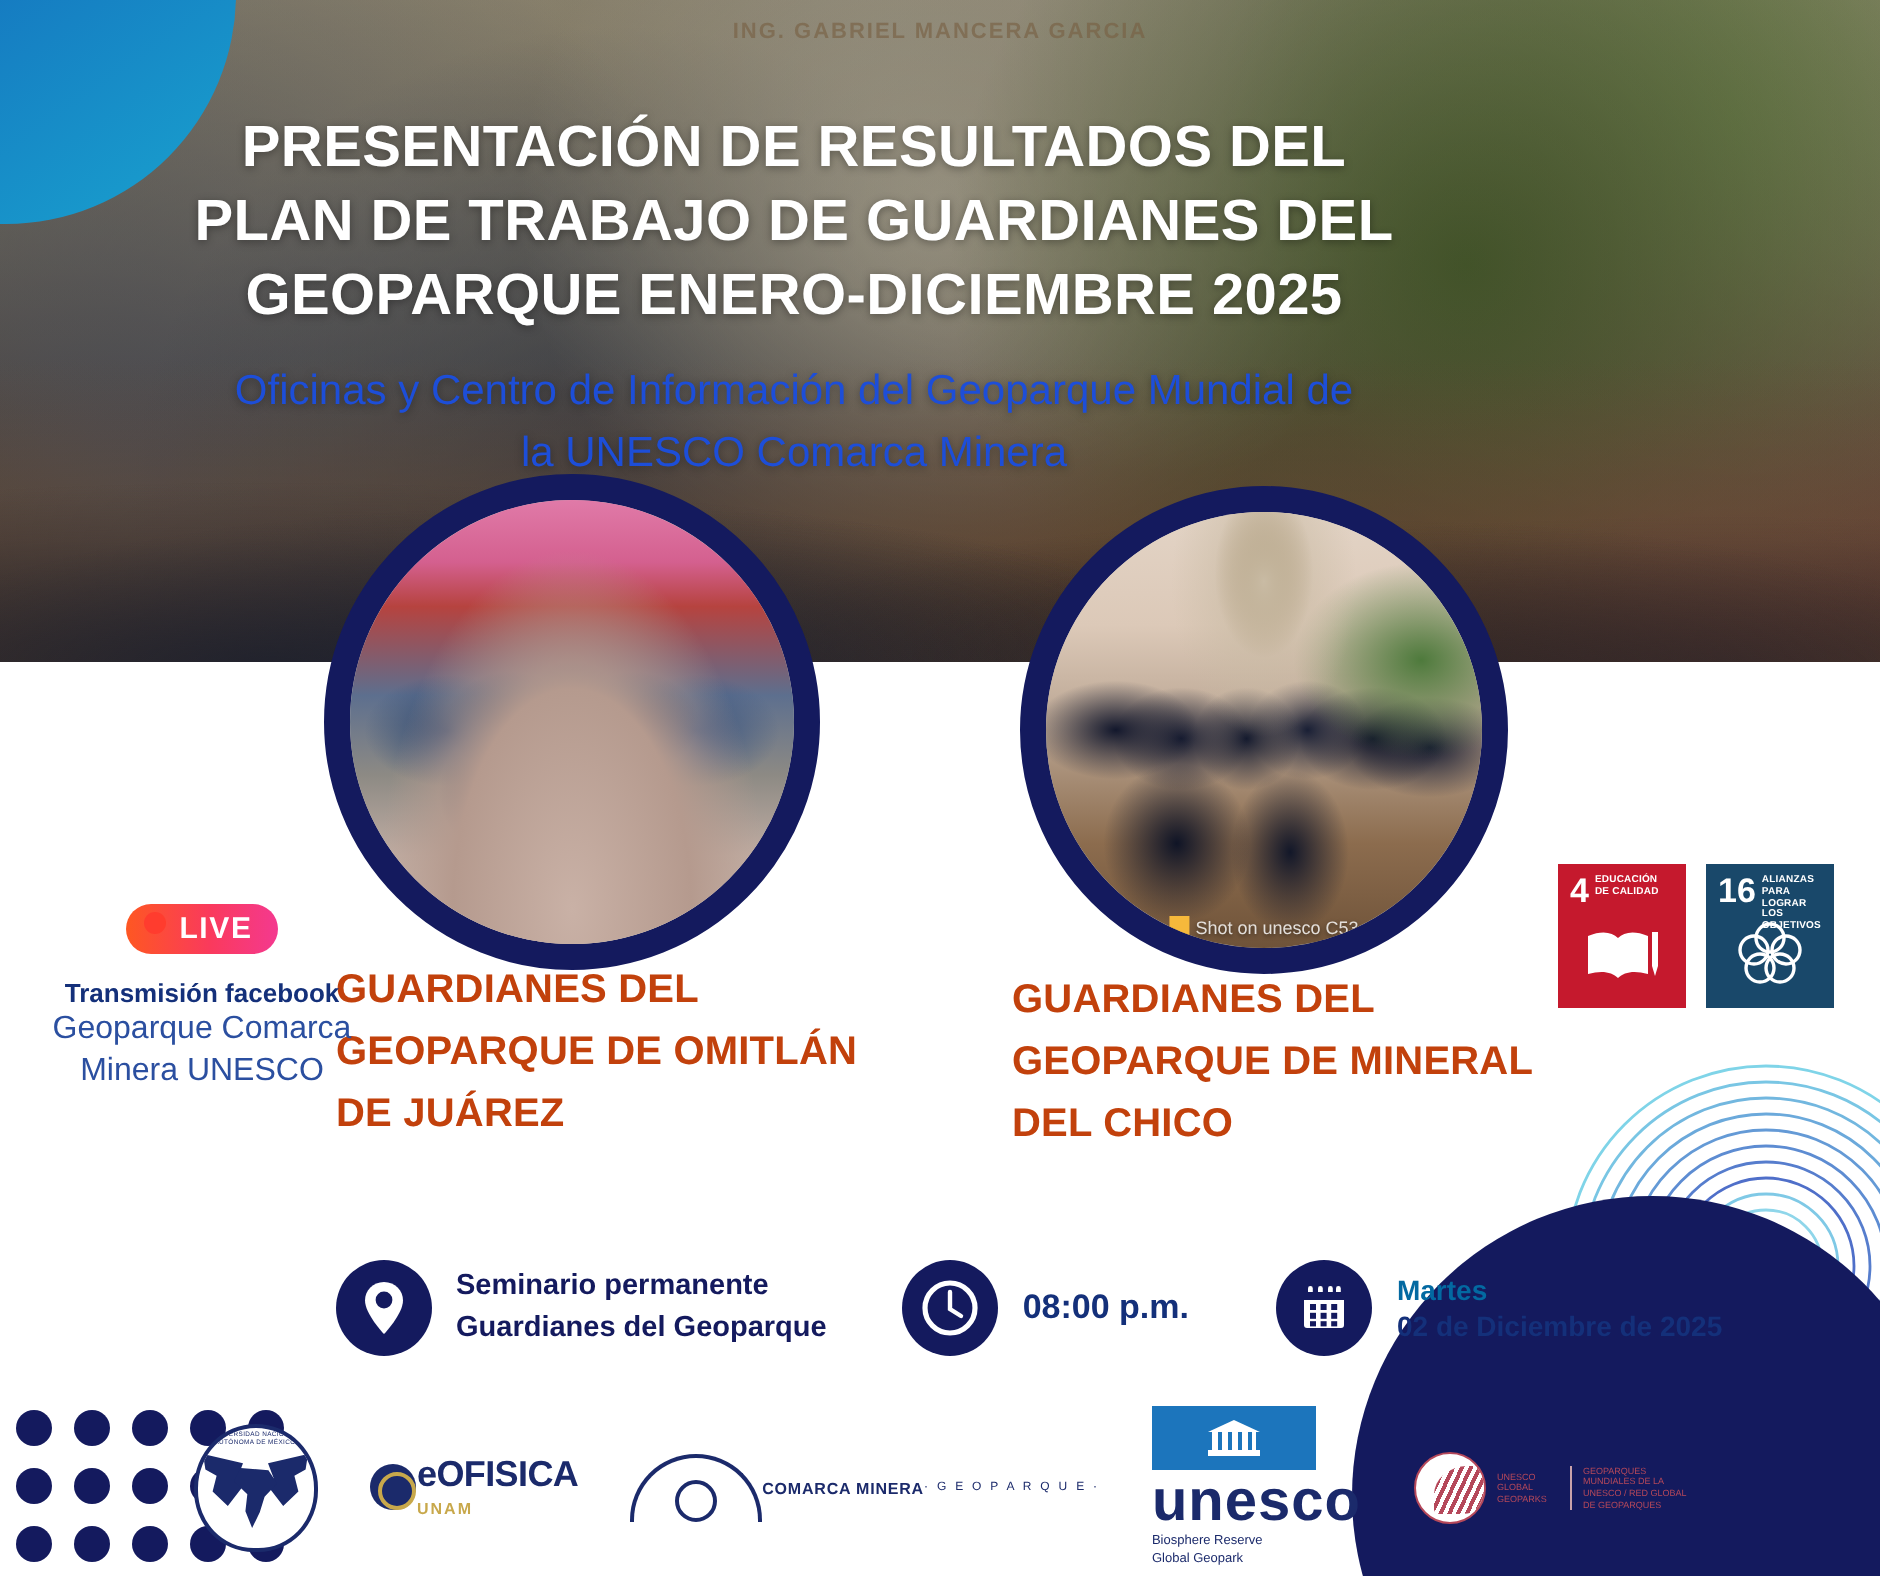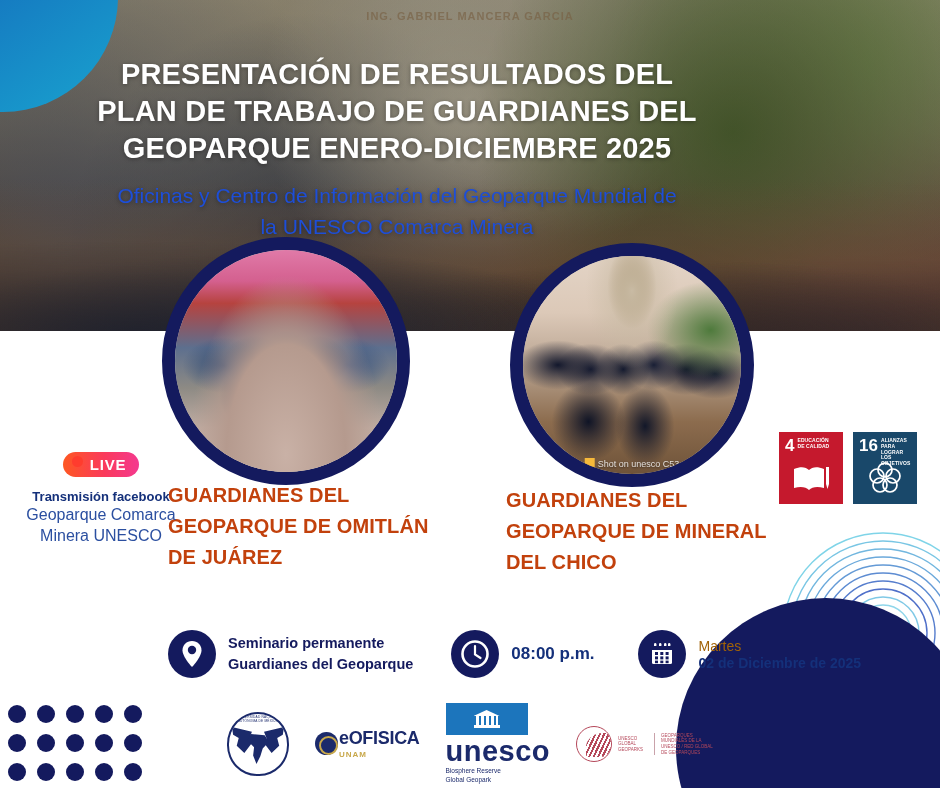--- a/index.html
+++ b/index.html
@@ -200,21 +200,21 @@
   #info-time  { margin-left: 38px; }
   #info-date  { margin-left: 44px; }
   .circ-icon {
     width: 48px; height: 48px; border-radius: 50%;
     background: #141a5e;
     display: flex; align-items: center; justify-content: center;
     flex: none;
   }
   .info-text-bold { color: #141a5e; font-weight: 800; font-size: 14.5px; line-height: 1.45; }
   .info-time-text { color: #14307a; font-weight: 800; font-size: 17px; }
-  .info-date-line1 { color: #a16207; font-weight: 400; font-size: 14px; text-align: right; }
+  .info-date-line1 { color: #0369a1; font-weight: 700; font-size: 14px; text-align: right; }
   .info-date-line2 { color: #14307a; font-weight: 800; font-size: 14px; }
 
   
   .logo-row {
     position: absolute; left: 0; top: 703px; width: 940px;
     display: flex; align-items: center; justify-content: center;
     gap: 26px; z-index: 8;
   }
   .logo { display: flex; align-items: center; justify-content: center; }
   .unam-seal {
@@ -466,20 +466,25 @@
     <div class="logo">
       <div class="geofisica">
         <span class="geo-g"></span>
         <span>
           <span class="geo-word">eOFISICA</span>
           <span class="geo-sub" style="display:block">UNAM</span>
         </span>
       </div>
     </div>
 
+    <div class="logo comarca">
+      <div class="comarca-arc"></div>
+      <div class="comarca-name">COMARCA MINERA</div>
+      <div class="comarca-sub">· G E O P A R Q U E ·</div>
+    </div>
 
     <div class="logo unesco">
       <div>
         <div class="unesco-box">
           <span class="unesco-temple">
             <span class="roof"></span>
             <span class="cols"></span>
             <span class="base"></span>
           </span>
         </div>

